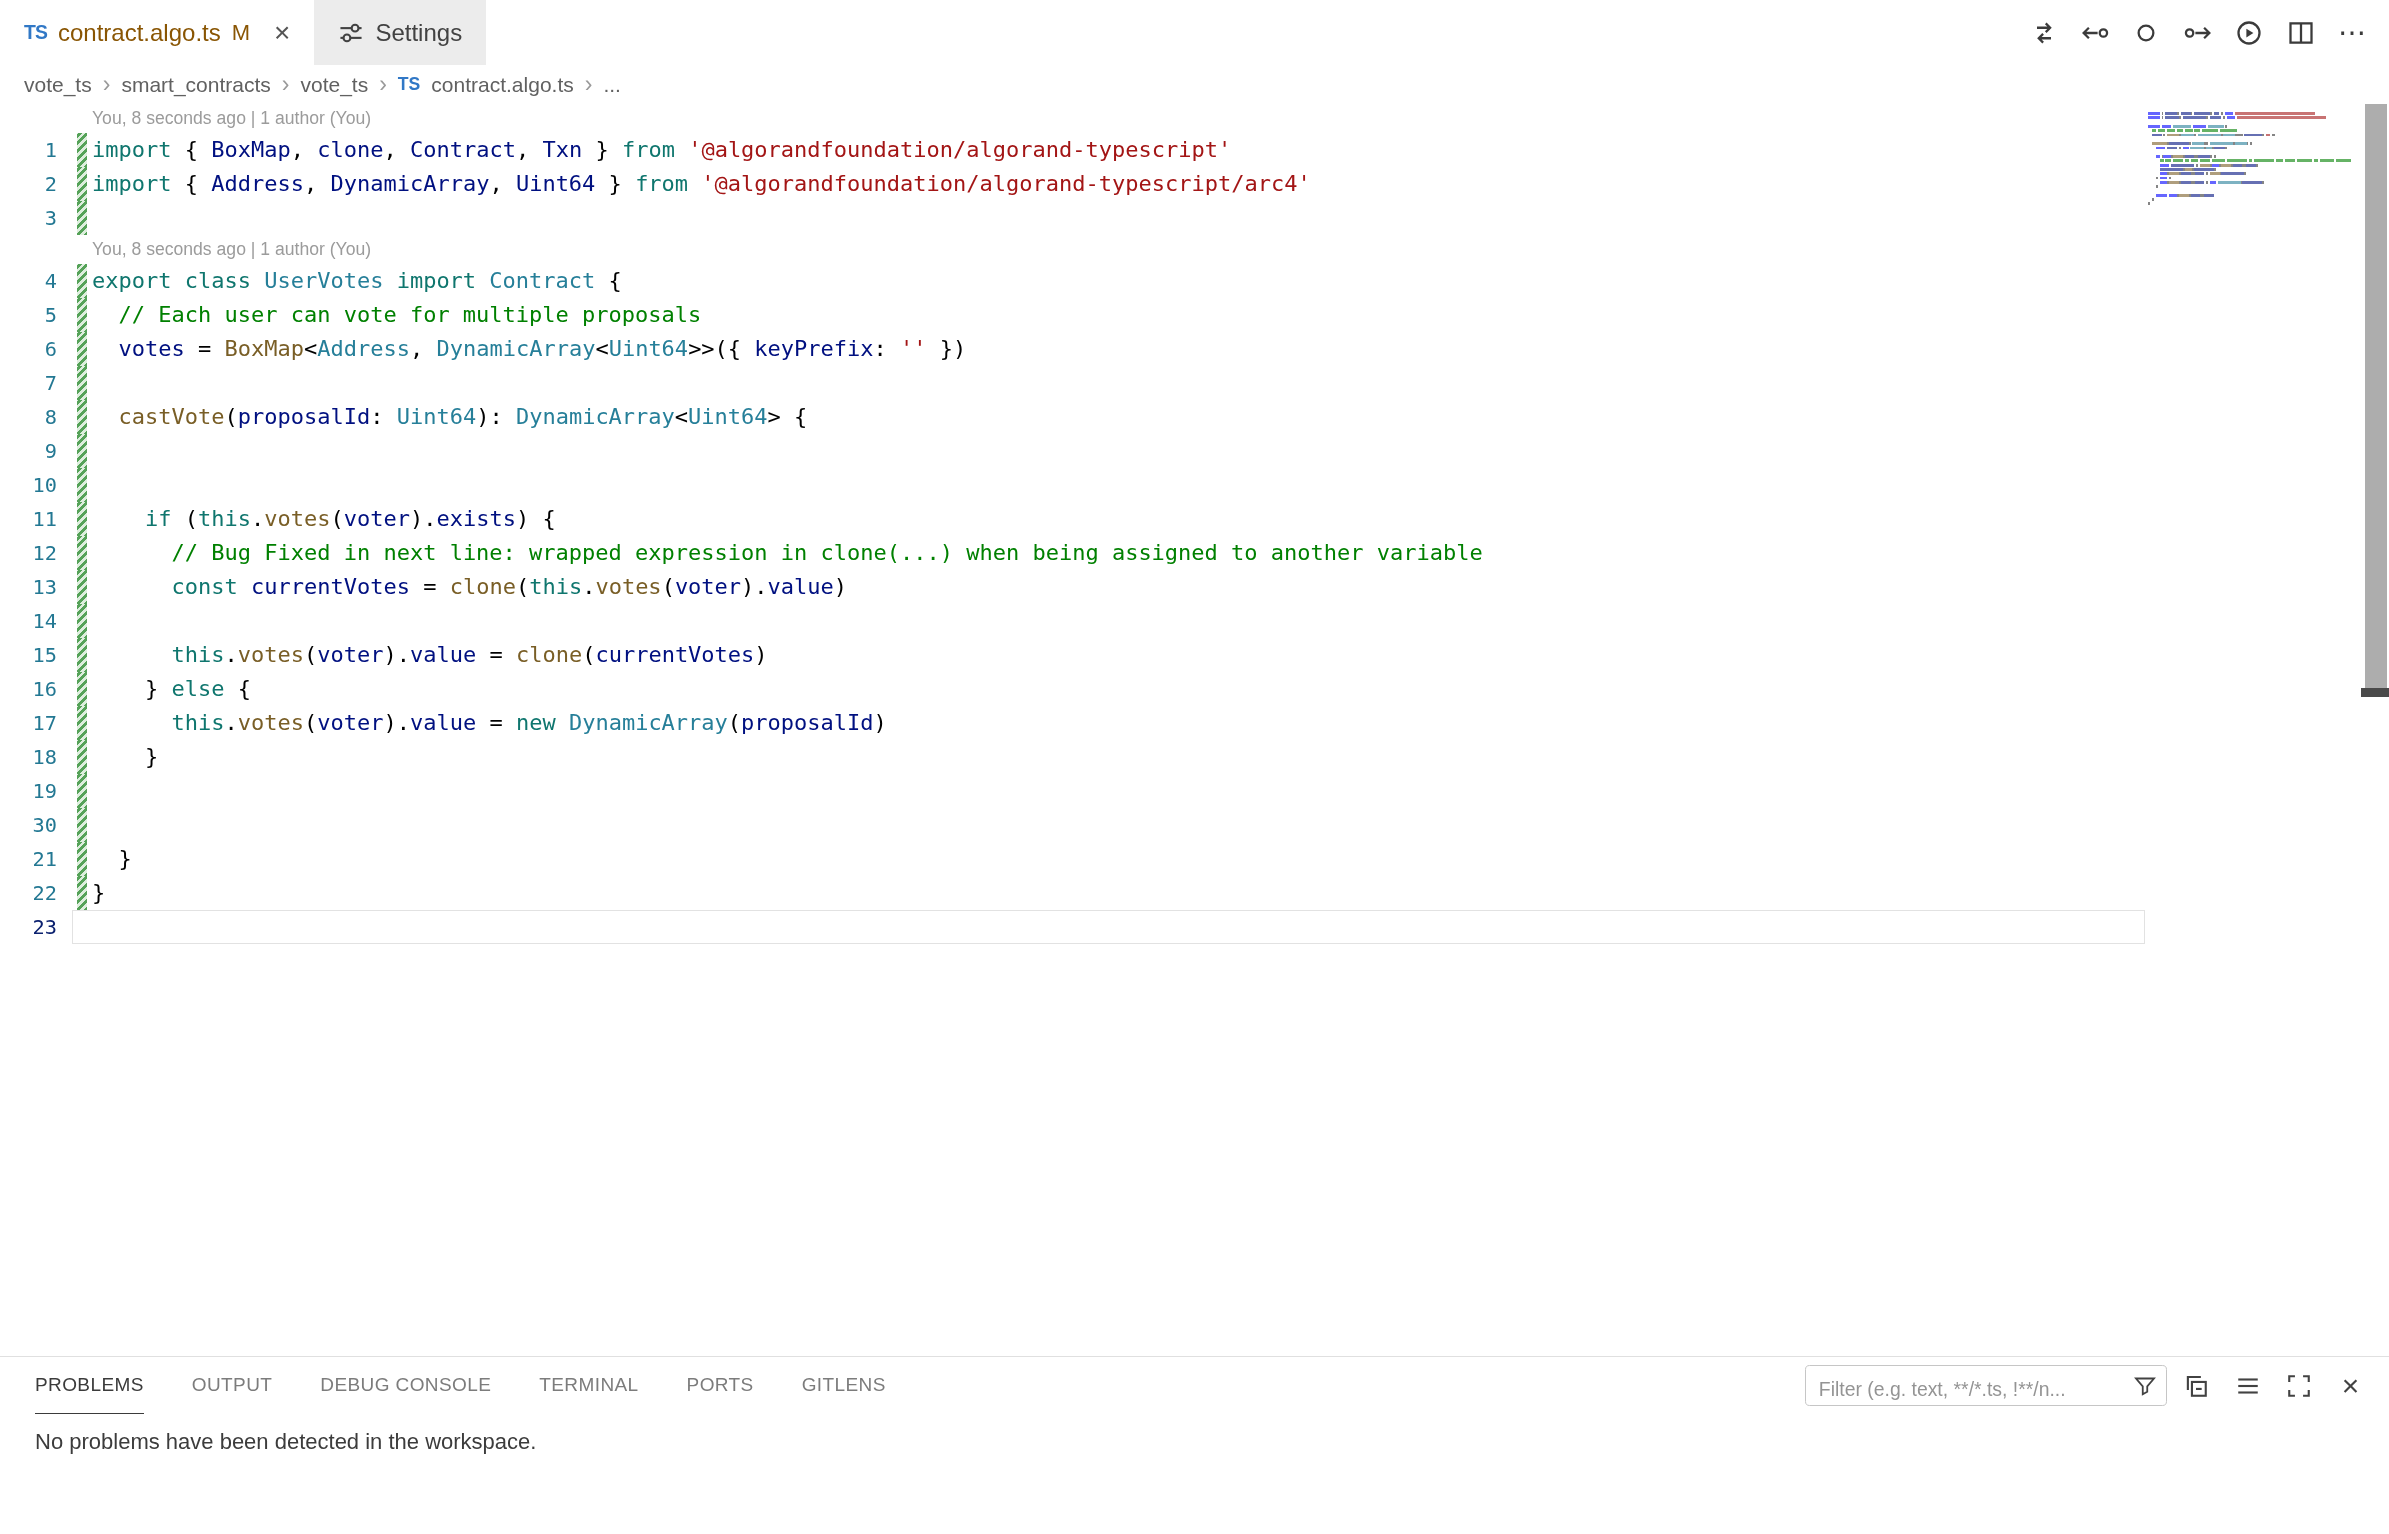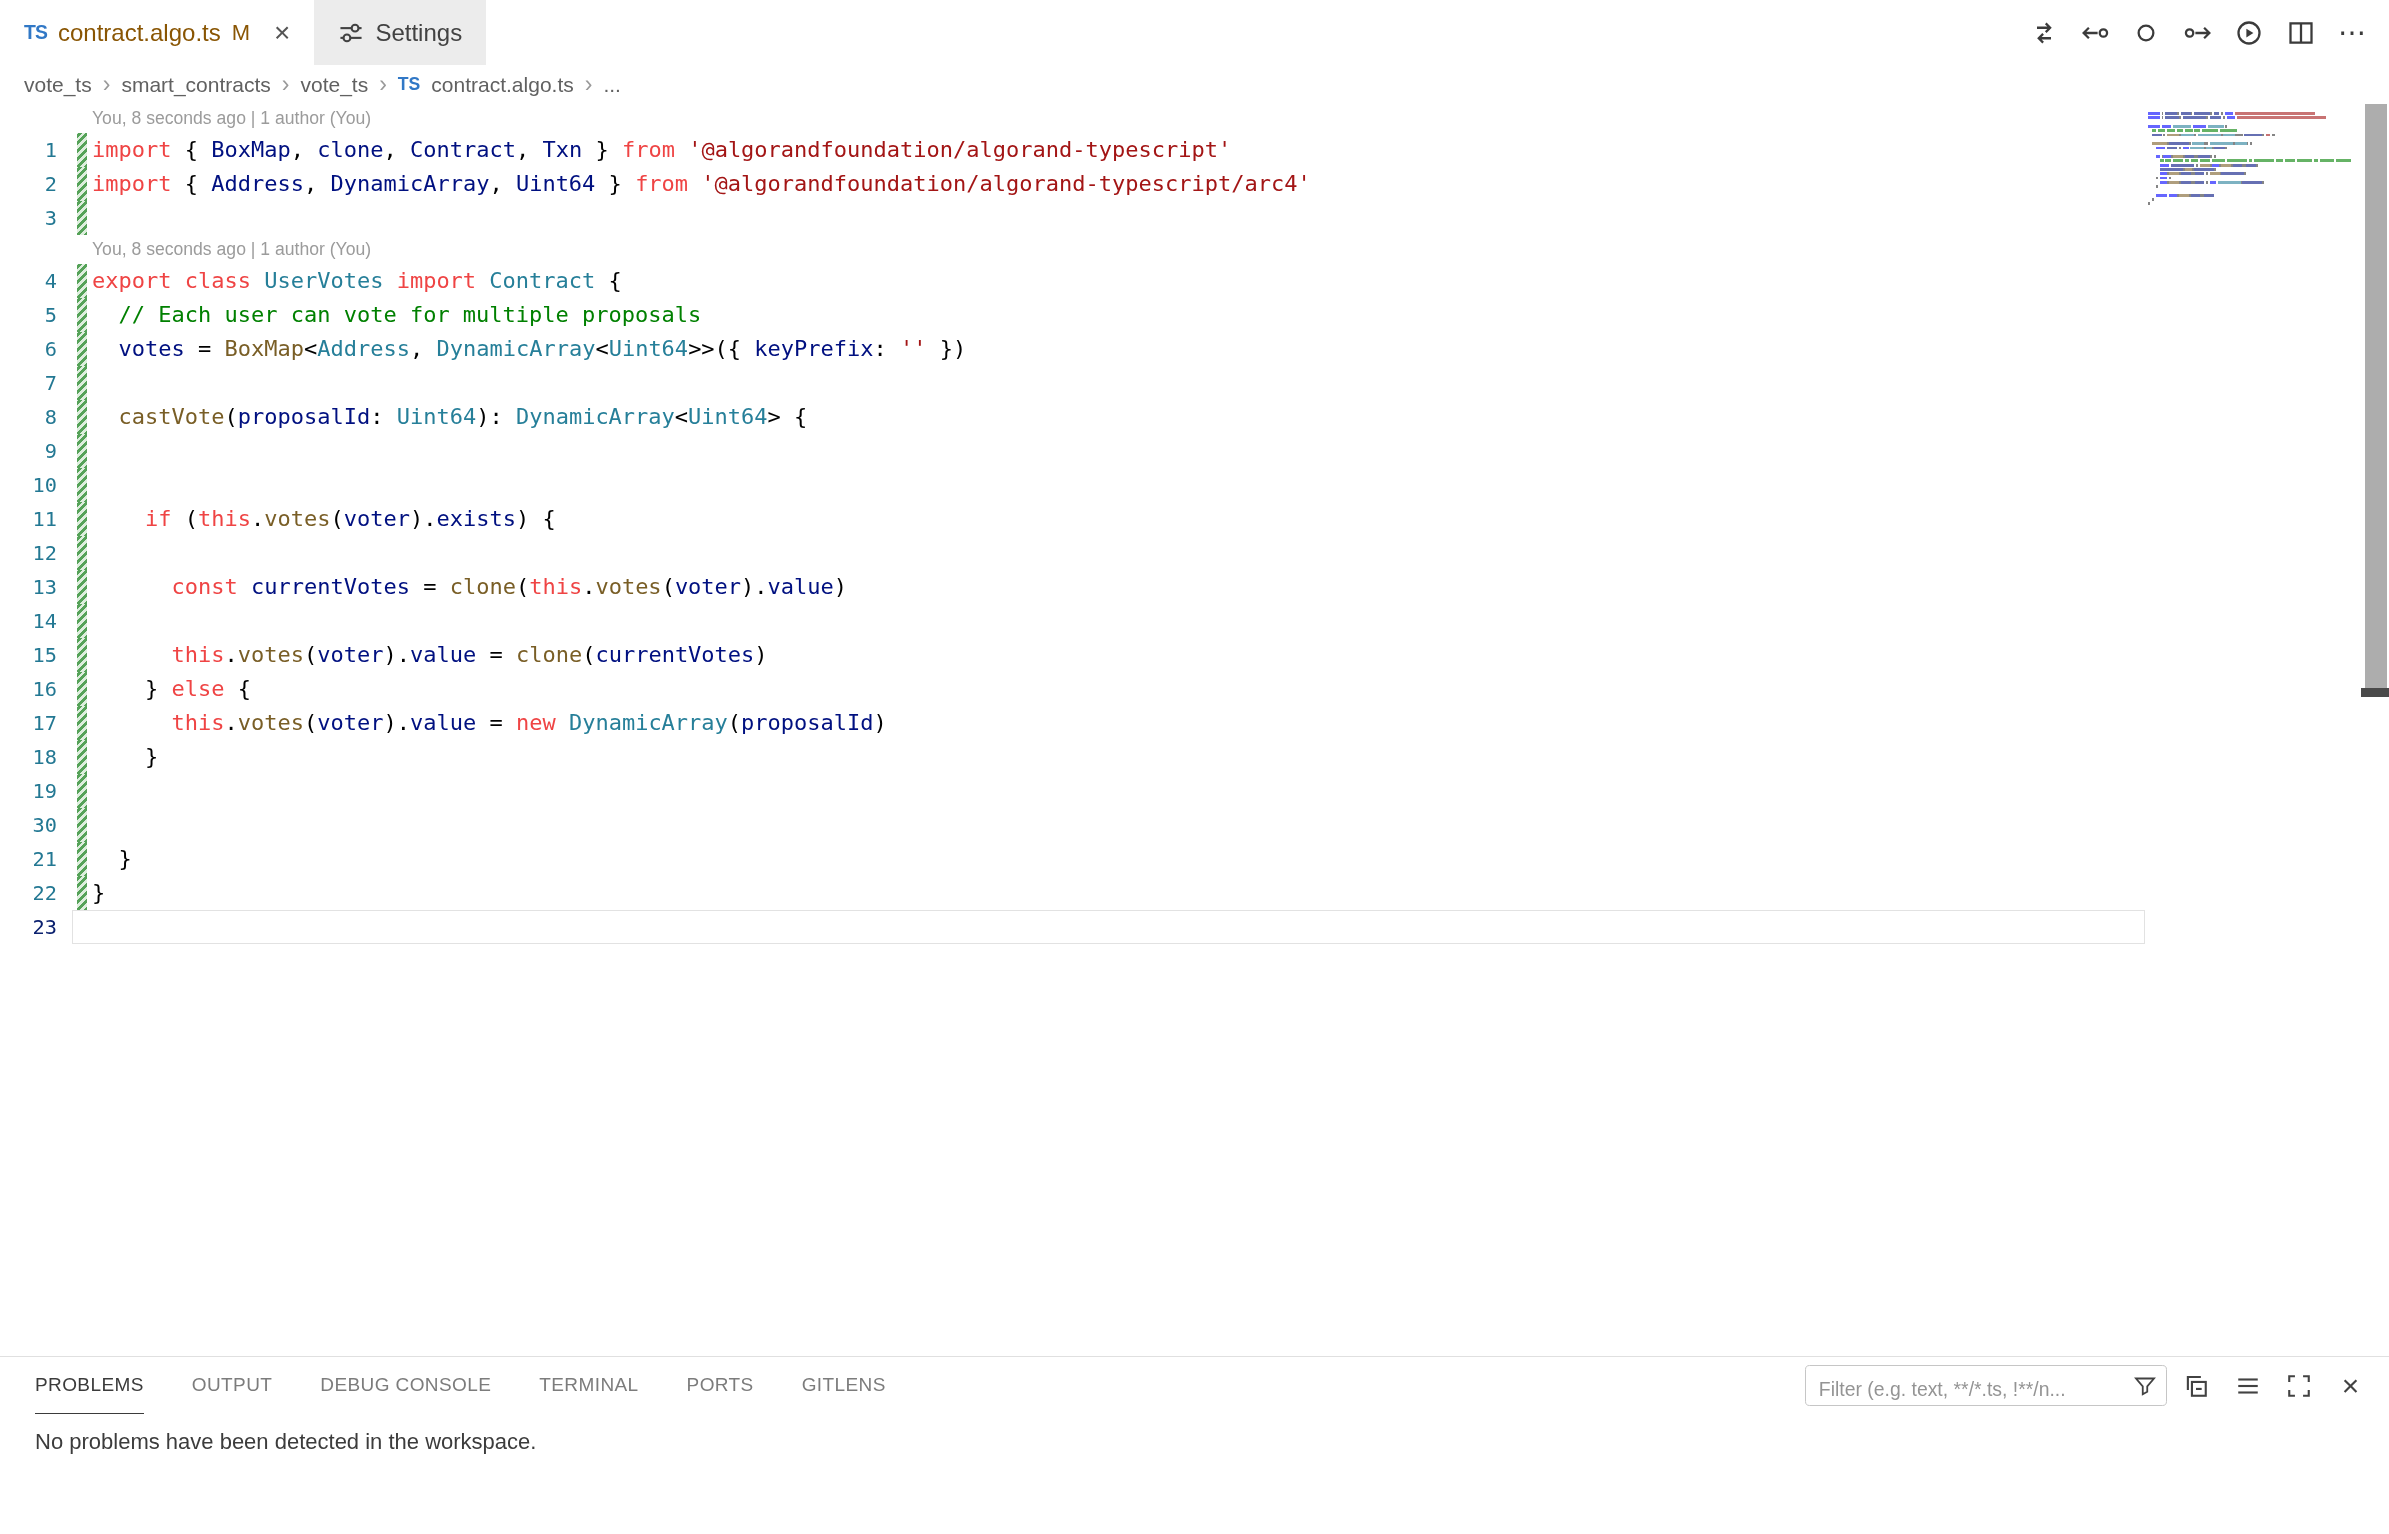--- a/index.html
+++ b/index.html
@@ -27,21 +27,21 @@
   
   .editor { position:relative; height:1252px; flex:none; overflow:hidden; background:#fff; }
   .codelens-row { height:29px; display:flex; align-items:center; padding-left:92px; font-size:17.6px; color:#9b9b9b; }
   .row { display:flex; align-items:center; height:34px; position:relative; }
   .ln { width:57px; flex:none; text-align:right; font-family:"DejaVu Sans Mono","Liberation Mono",monospace; font-size:20.3px; color:#237893; }
   .row.current .ln { color:#0b216f; }
   .deco { width:35px; flex:none; height:100%; position:relative; }
   .gbar { position:absolute; left:20.3px; top:0; width:10.2px; height:100%;
           background:repeating-linear-gradient(-45deg,#55a258 0px,#55a258 2.8px,#ddeedd 2.8px,#ddeedd 5.5px); }
   .code { font-family:"DejaVu Sans Mono","Liberation Mono",monospace; font-size:22px; white-space:pre; line-height:34px; }
-  .tok-kw  { color:#ef4444; }
+  .tok-kw  { color:#0f766e; }
   .tok-typ { color:#267f99; }
   .tok-fn  { color:#795e26; }
   .tok-vr  { color:#001080; }
   .tok-str { color:#a31515; }
   .tok-com { color:#008000; }
   .tok-pln { color:#000000; }
   .cur-box { position:absolute; left:72px; width:2073px; top:0; height:100%; border:1.8px solid #e2e2e2; pointer-events:none; }
 
   
   .minimap { position:absolute; top:7.4px; right:28px; width:213px; }
@@ -220,20 +220,21 @@
           <div class="deco">
             <div class="gbar"></div>
           </div>
           <div class="code"><span class="tok-pln">    </span><span class="tok-kw">if </span><span class="tok-pln">(</span><span class="tok-kw">this</span><span class="tok-pln">.</span><span class="tok-fn">votes</span><span class="tok-pln">(</span><span class="tok-vr">voter</span><span class="tok-pln">).</span><span class="tok-vr">exists</span><span class="tok-pln">) {</span></div>
         </div>
         <div class="row">
           <div class="ln">12</div>
           <div class="deco">
             <div class="gbar"></div>
           </div>
+          <div class="code"><span class="tok-pln">      </span><span class="tok-com">// Bug Fixed in next line: wrapped expression in clone(...) when being assigned to another variable</span></div>
         </div>
         <div class="row">
           <div class="ln">13</div>
           <div class="deco">
             <div class="gbar"></div>
           </div>
           <div class="code"><span class="tok-pln">      </span><span class="tok-kw">const </span><span class="tok-vr">currentVotes</span><span class="tok-pln"> = </span><span class="tok-fn">clone</span><span class="tok-pln">(</span><span class="tok-kw">this</span><span class="tok-pln">.</span><span class="tok-fn">votes</span><span class="tok-pln">(</span><span class="tok-vr">voter</span><span class="tok-pln">).</span><span class="tok-vr">value</span><span class="tok-pln">)</span></div>
         </div>
         <div class="row">
           <div class="ln">14</div>

